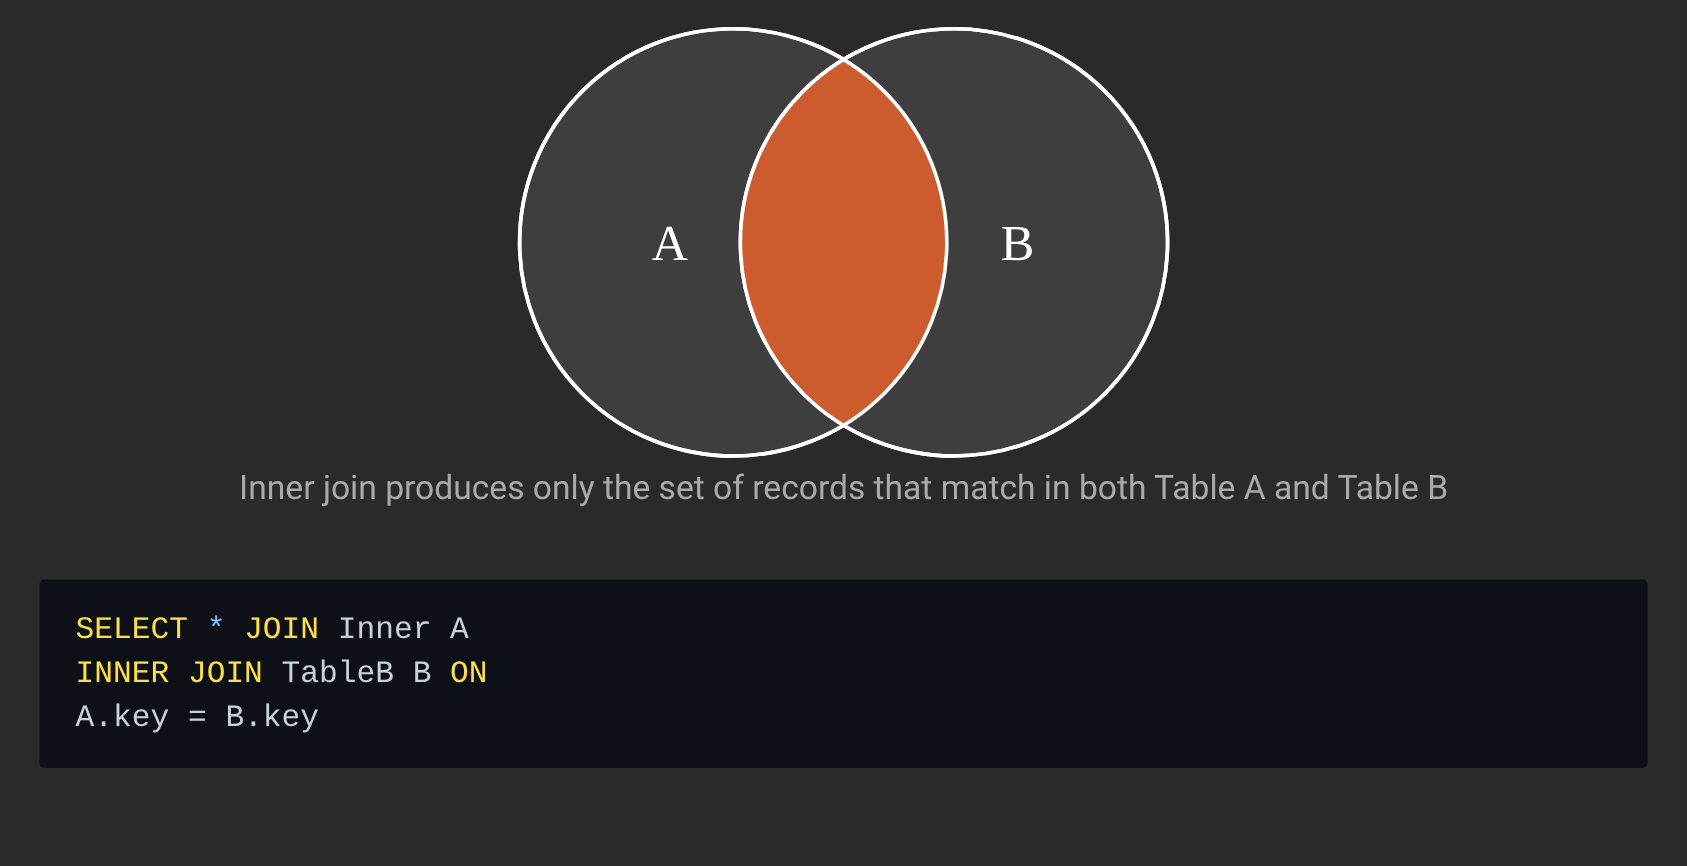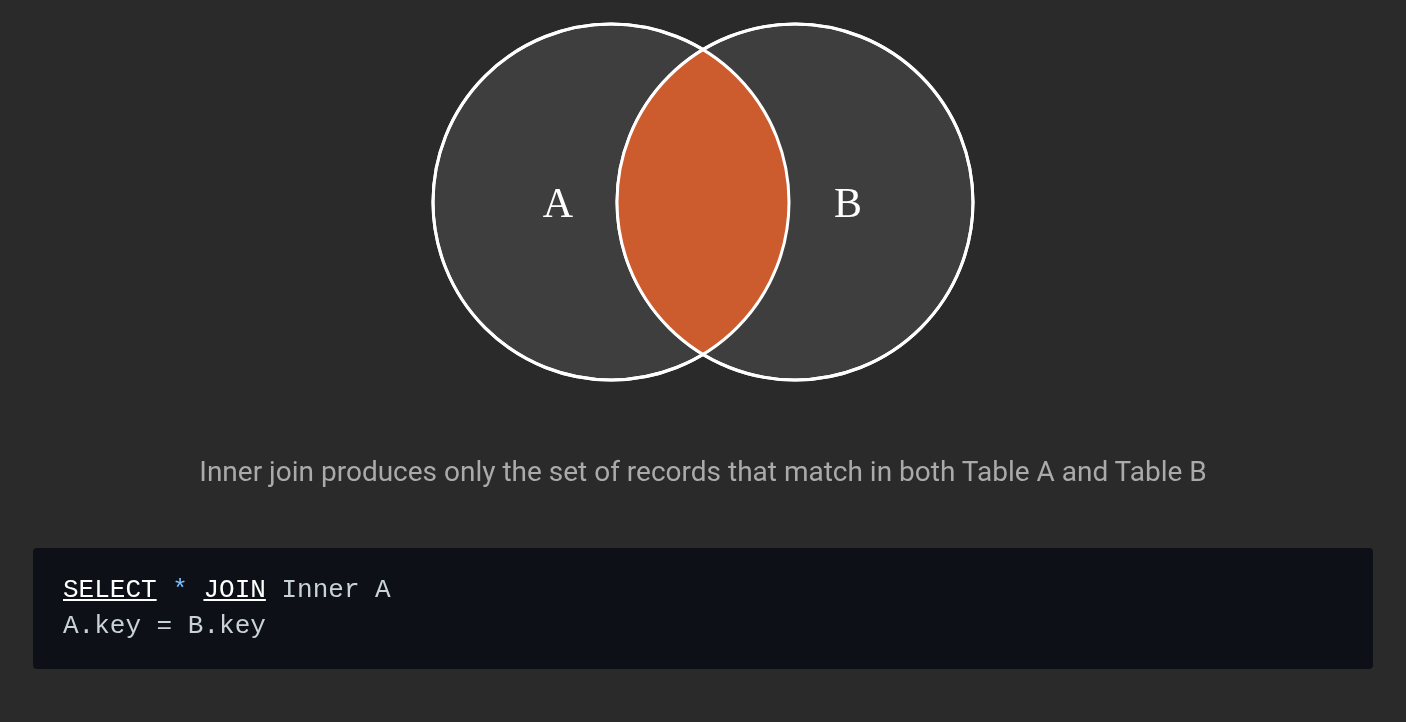--- a/index.html
+++ b/index.html
@@ -21,37 +21,35 @@
       margin-top: 10px;
       position: relative;
     }
     .venn-svg {
       display: block;
     }
     .description {
       color: #aaaaaa;
       font-size: 28px;
       text-align: center;
-      margin-top: 65px;
       font-weight: 400;
     }
     .code-block {
       background-color: #0d1117;
       width: 1340px;
       margin-top: 60px;
       padding: 24px 30px;
       border-radius: 4px;
       font-family: "SF Mono", Monaco, Consolas, "Courier New", monospace;
       font-size: 26px;
       line-height: 1.4;
       color: #c9d1d9;
     }
     .keyword {
-      color: #ffffff;
-      text-decoration: underline;
+      color: #fde047;
     }
     .operator {
       color: #79c0ff;
     }
     .identifier {
       color: #c9d1d9;
     }
   </style>
 </head>
 <body>
@@ -89,15 +87,24 @@
   <div>
     <span class="keyword">SELECT</span>
     <span> </span>
     <span class="operator">*</span>
     <span> </span>
     <span class="keyword">JOIN</span>
     <span> </span>
     <span class="identifier">Inner A</span>
   </div>
   <div>
+    <span class="keyword">INNER</span>
+    <span> </span>
+    <span class="keyword">JOIN</span>
+    <span> </span>
+    <span class="identifier">TableB B</span>
+    <span> </span>
+    <span class="keyword">ON</span>
+  </div>
+  <div>
     <span class="identifier">A.key = B.key</span>
   </div>
 </div>
 
 </body></html>

